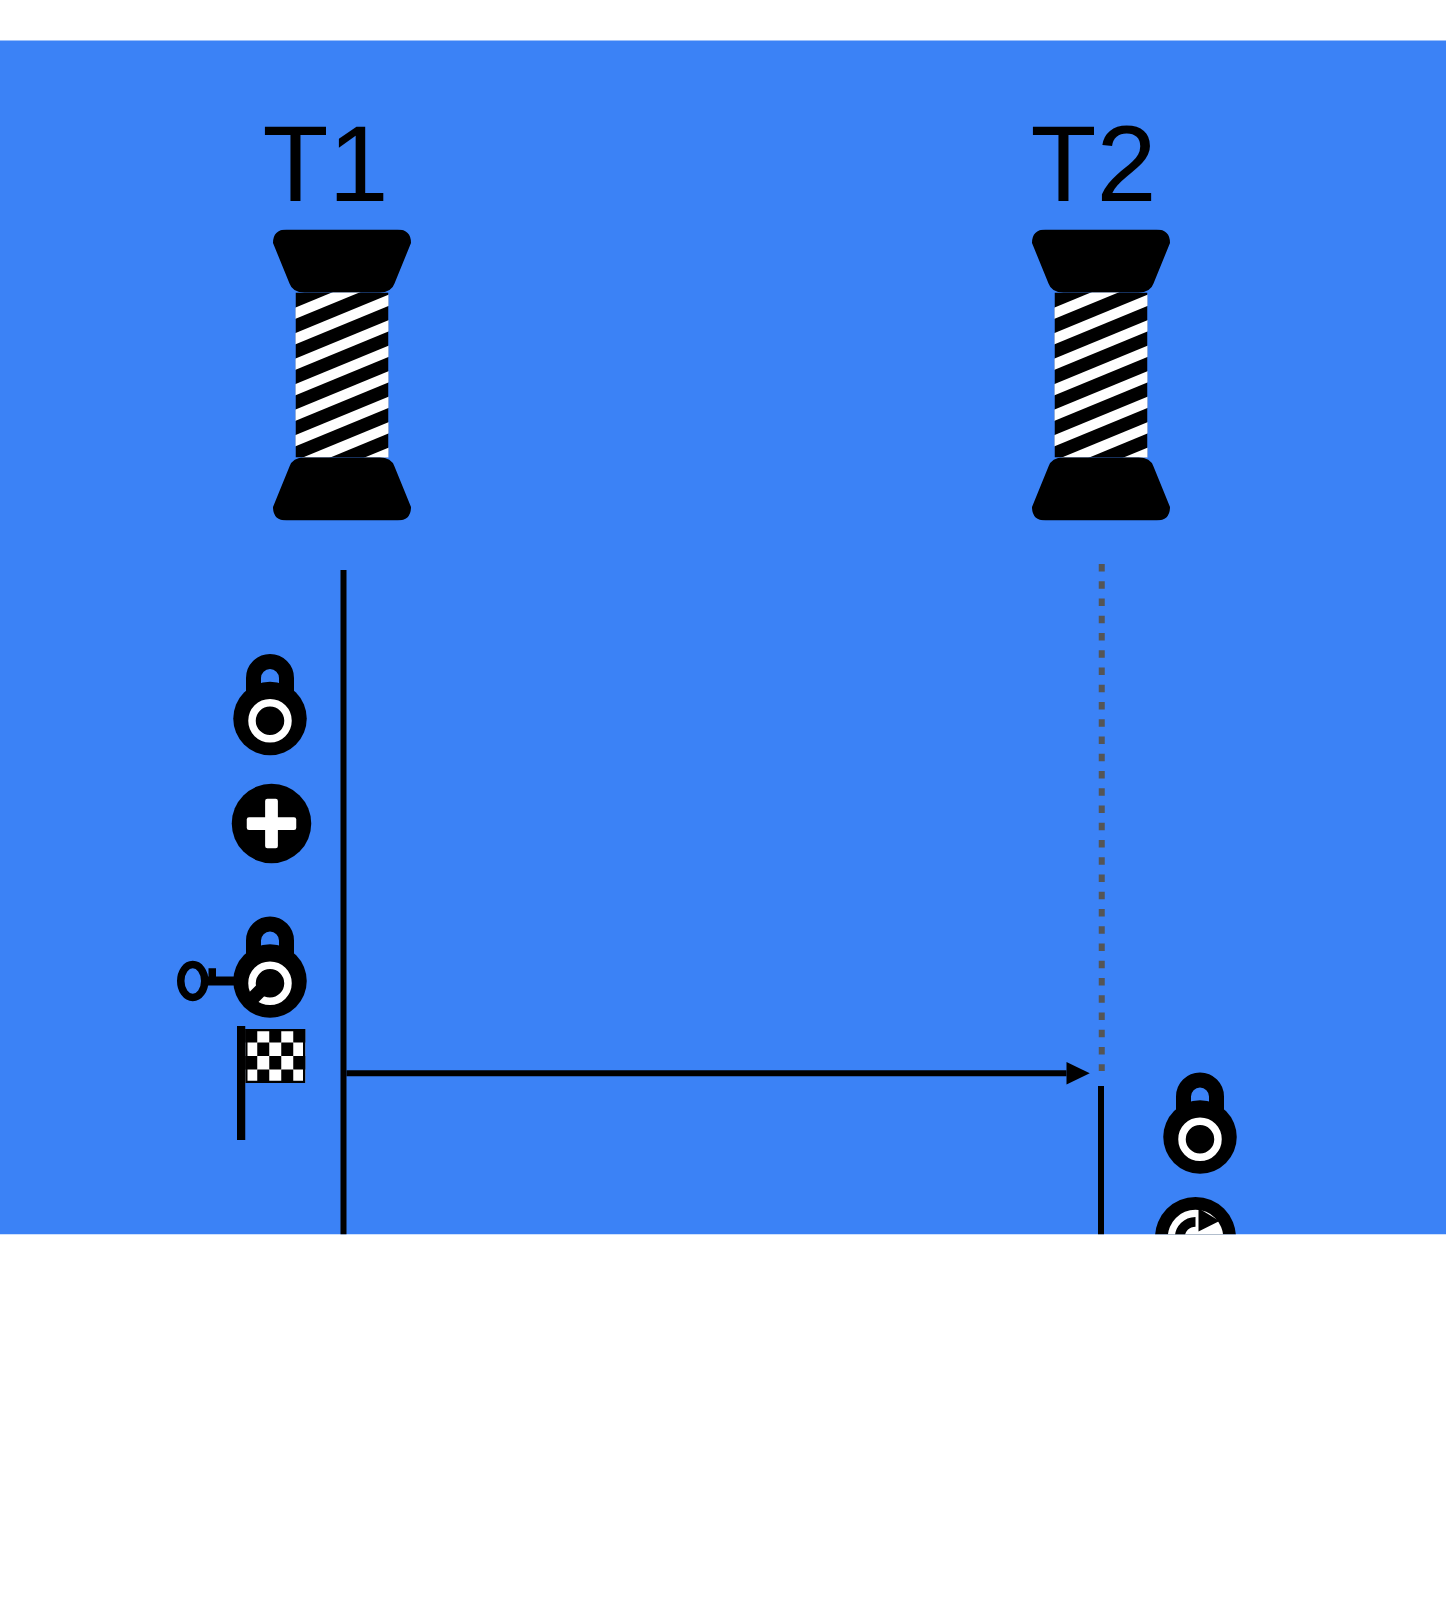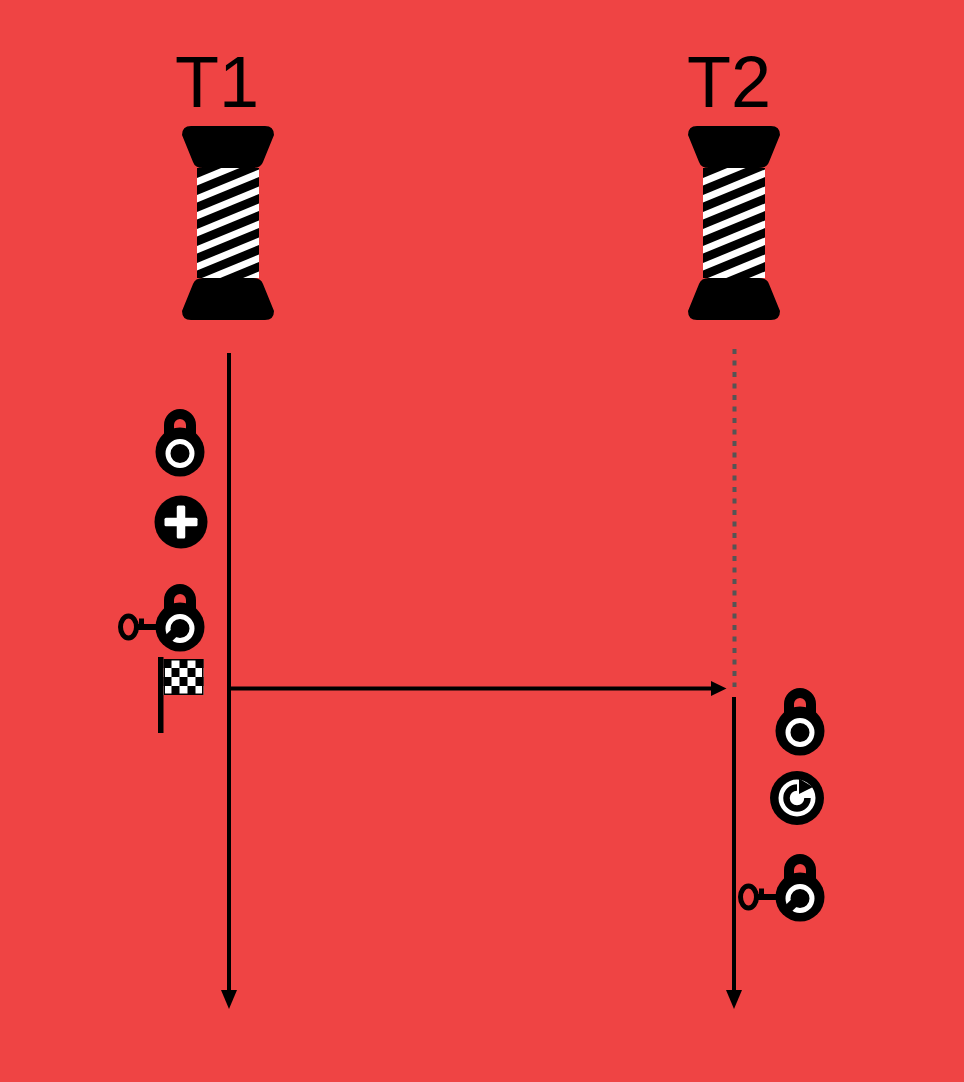--- a/index.html
+++ b/index.html
@@ -4,23 +4,24 @@
 <style>
   html, body {
     margin: 0;
     padding: 0;
     background: #ffffff;
     font-family: "Liberation Sans", sans-serif;
   }
   .canvas {
     position: relative;
     width: 964px;
-    height: 1082px;
-    background: #ef4444;
+    height: 796px;
+    background: #3b82f6;
     overflow: hidden;
+    margin-top: 27px;
   }
   svg { display: block; }
   text.thread-label {
     font-family: "Liberation Sans", sans-serif;
     font-size: 72px;
     fill: #000000;
     text-anchor: middle;
   }
 </style>
 </head>

